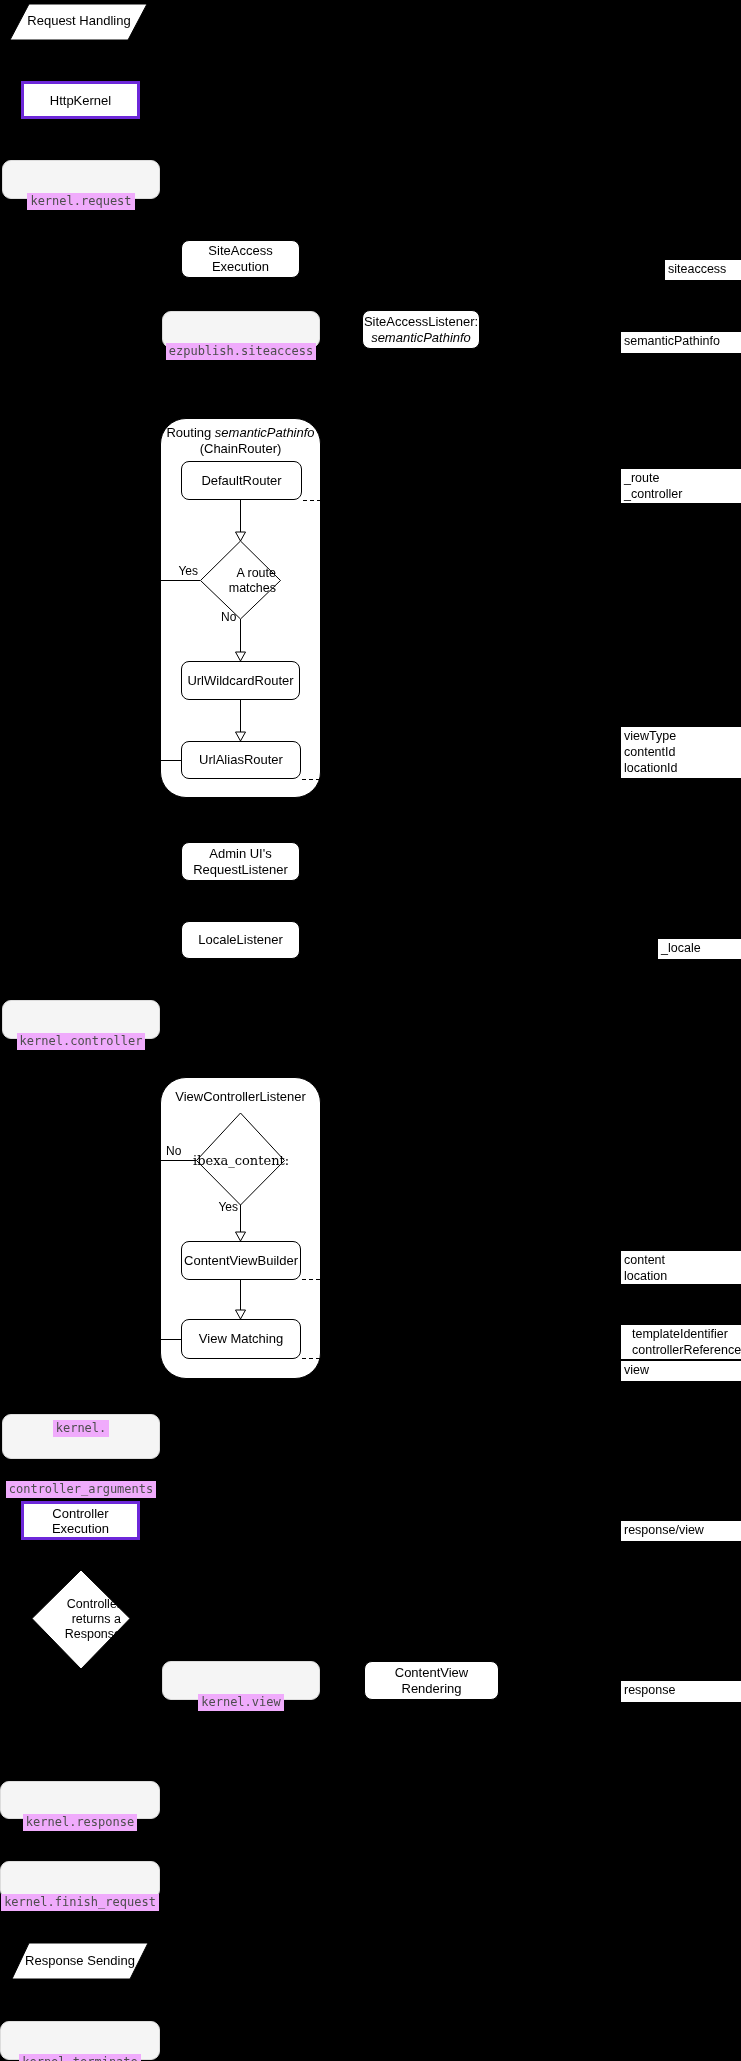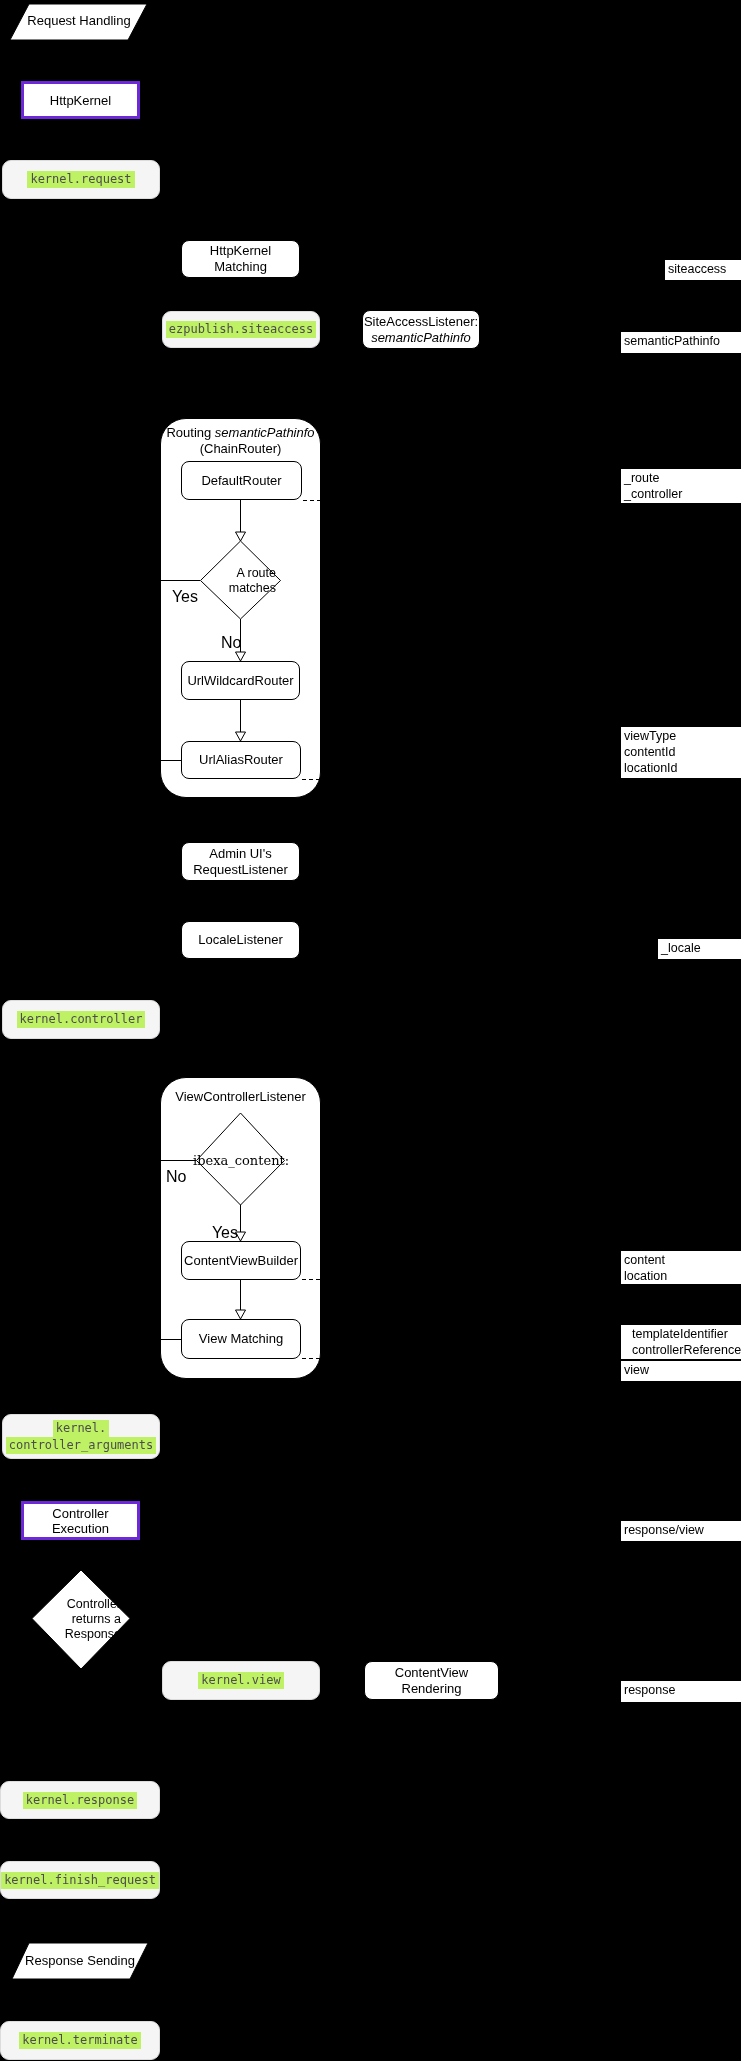--- a/index.html
+++ b/index.html
@@ -10,29 +10,29 @@
   
   .rect{background:#fff;border:3px solid #6d28d9;display:flex;align-items:center;justify-content:center;
         font-size:13px;color:#000;text-align:center;}
   
   .rbox{background:#fff;border:1px solid #000;border-radius:8px;display:flex;flex-direction:column;
         align-items:center;justify-content:center;font-size:13px;color:#000;text-align:center;line-height:16px;}
   
   .event{background:#f5f5f5;border:1px solid #dcdcdc;border-radius:9px;display:flex;flex-direction:column;
          align-items:center;justify-content:center;font-family:"DejaVu Sans Mono",monospace;
          font-size:12px;color:#4d4d4d;text-align:center;line-height:17px;}
-  .event .hl{background:#bef264;padding:0 3px;white-space:nowrap;}
+  .event .hl{background:#f0abfc;padding:0 3px;white-space:nowrap;margin-top:44px;}
   
   .container{background:#fff;border:1px solid #000;border-radius:26px;}
   
   .slabel{background:#fff;color:#000;font-size:12.5px;line-height:16px;padding:1px 0 0 3px;text-align:left;}
   
   .dtext{color:#000;font-size:12.5px;line-height:15px;text-align:right;}
   .ptext{color:#000;font-size:13px;text-align:center;line-height:16px;}
-  .branch{color:#000;font-size:16px;line-height:14px;margin-top:26px;}
+  .branch{color:#000;font-size:12px;line-height:14px;}
   .serif{font-family:"DejaVu Serif",serif;font-size:13px;}
   .ital{font-style:italic;}
   .title{color:#000;font-size:13px;line-height:16px;text-align:center;}
 </style>
 </head>
 <body>
 
 <div id="canvas">
 
   <div class="abs container" style="left:160px;top:418px;width:161px;height:380px;"></div>
@@ -75,21 +75,21 @@
 
   <div class="abs rect" style="left:21px;top:81px;width:119px;height:38px;">
     <span>HttpKernel</span>
   </div>
 
   <div class="abs event" style="left:2px;top:160px;width:158px;height:39px;">
     <span class="hl">kernel.request</span>
   </div>
 
   <div class="abs rbox" style="left:181px;top:240px;width:119px;height:38px;">
-    <span>HttpKernel Matching</span>
+    <span>SiteAccess Execution</span>
   </div>
 
   <div class="abs event" style="left:162px;top:311px;width:158px;height:37px;">
     <span class="hl">ezpublish.siteaccess</span>
   </div>
 
   <div class="abs rbox" style="left:362px;top:310px;width:118px;height:39px;">
     <span>SiteAccessListener:</span>
     <span class="ital">semanticPathinfo</span>
   </div>

